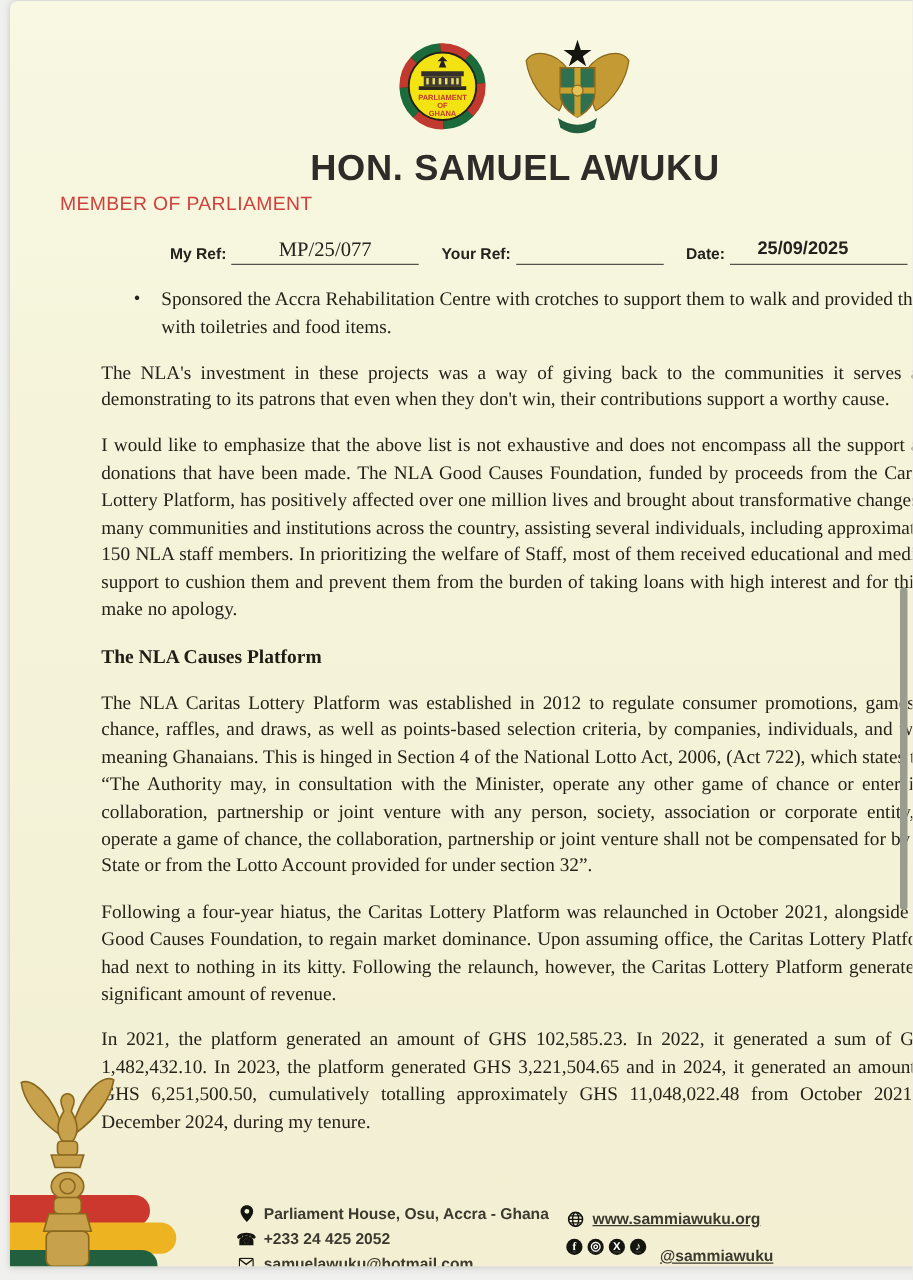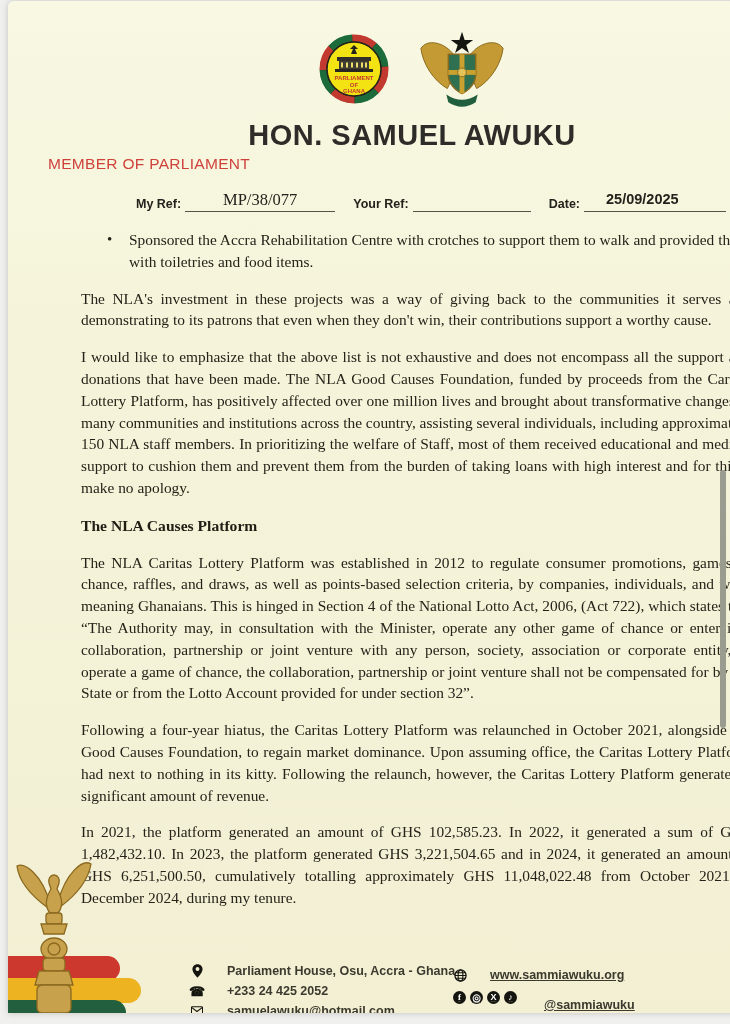--- a/index.html
+++ b/index.html
@@ -10,21 +10,21 @@
         border-radius:6px 6px 0 0; box-shadow:0 0 6px rgba(60,60,55,.25); overflow:hidden;padding-left:40px;}
   
   .logos{padding-top:28px;display:flex;justify-content:center;align-items:center;gap:26px;height:80px;}
   .name{margin:10px 0 0;text-align:center;font-family:"Liberation Sans",sans-serif;
         font-weight:800;font-size:29px;letter-spacing:.5px;color:#2e2c29;}
   .sub{ text-align:left;font-family:"Liberation Sans",sans-serif;font-weight:400;
         font-size:15.5px;letter-spacing:.3px;color:#cf423c;}
   .sub.first{margin-top:3px;}
   
   .refrow{margin:23px 50px 0 88px;display:flex;justify-content:space-between;align-items:flex-end;}
-  .refgroup{display:flex;align-items:center;}
+  .refgroup{display:flex;align-items:flex-start;}
   .reflabel{font-family:"Liberation Sans",sans-serif;font-weight:700;font-size:12.5px;color:#23231d;padding-bottom:1px;}
   .refline{border-bottom:1.4px solid #55544a;height:15px;position:relative;margin-left:4px;}
   .w1{width:150px}.w2{width:118px}.w3{width:142px}
   .refval{position:absolute;left:0;right:0;bottom:1px;text-align:center;
           font-family:"Liberation Serif",serif;font-size:16.5px;color:#23231d;}
   .dateval{position:absolute;left:22px;bottom:4px;font-family:"Liberation Sans",sans-serif;
            font-weight:700;font-size:14.5px;color:#23231d;white-space:nowrap;}
   
   .bodytext{position:relative;z-index:3;margin:17px 25px 0 33px;color:#262219;
             font-size:15.4px;line-height:21.8px;text-align:justify;}
@@ -35,21 +35,21 @@
   .sechead{margin:16px 0 0;font-size:15.6px;font-weight:700;color:#201d15;}
   
   .bar{position:absolute;left:0;height:25px;border-radius:0 13px 13px 0;}
   .bar.red{top:955px;width:112px;background:#cc382d;z-index:1;}
   .bar.yellow{top:977px;width:133px;background:#edb321;z-index:2;}
   .bar.green{top:999px;width:118px;background:#215f3e;z-index:3;}
   .statue{position:absolute;left:5px;top:858px;z-index:4;}
   
   .contact{position:absolute;left:182px;top:960px;z-index:5;font-family:"Liberation Sans",sans-serif;
            font-size:12.5px;font-weight:600;color:#3c3a2e;}
-  .frow{display:flex;align-items:center;gap:23px;height:20px;}
+  .frow{display:flex;align-items:center;gap:7px;height:20px;}
   .webcol{position:absolute;left:445px;top:963px;z-index:5;font-family:"Liberation Sans",sans-serif;
           font-size:12.5px;font-weight:600;color:#3c3a2e;}
   .webcol .frow{height:22px;text-decoration:underline;}
   .ficon{display:inline-flex;width:14px;justify-content:center;color:#15150f;}
   .socials{display:flex;gap:4px;align-items:center;}
   .sc{width:13px;height:13px;border-radius:50%;background:#15150f;color:#fff;
       font-family:"Liberation Sans",sans-serif;font-weight:700;font-size:9px;line-height:13px;text-align:center;}
   .handle{margin-left:4px;margin-top:16px;}
   
   .sb{position:absolute;right:4px;top:470px;width:6px;height:258px;border-radius:3px;background:#9a9c8f;z-index:9;}
@@ -96,21 +96,21 @@
       </svg>
     </div>
 
     <h1 class="name">HON. SAMUEL AWUKU</h1>
     <div class="sub first">MEMBER OF PARLIAMENT</div>
 
     <div class="refrow">
       <div class="refgroup">
         <span class="reflabel">My Ref:</span>
         <span class="refline w1">
-          <span class="refval">MP/38/077</span>
+          <span class="refval">MP/25/077</span>
         </span>
       </div>
       <div class="refgroup">
         <span class="reflabel">Your Ref:</span>
         <span class="refline w2">
           <span class="refval"></span>
         </span>
       </div>
       <div class="refgroup">
         <span class="reflabel">Date:</span>

